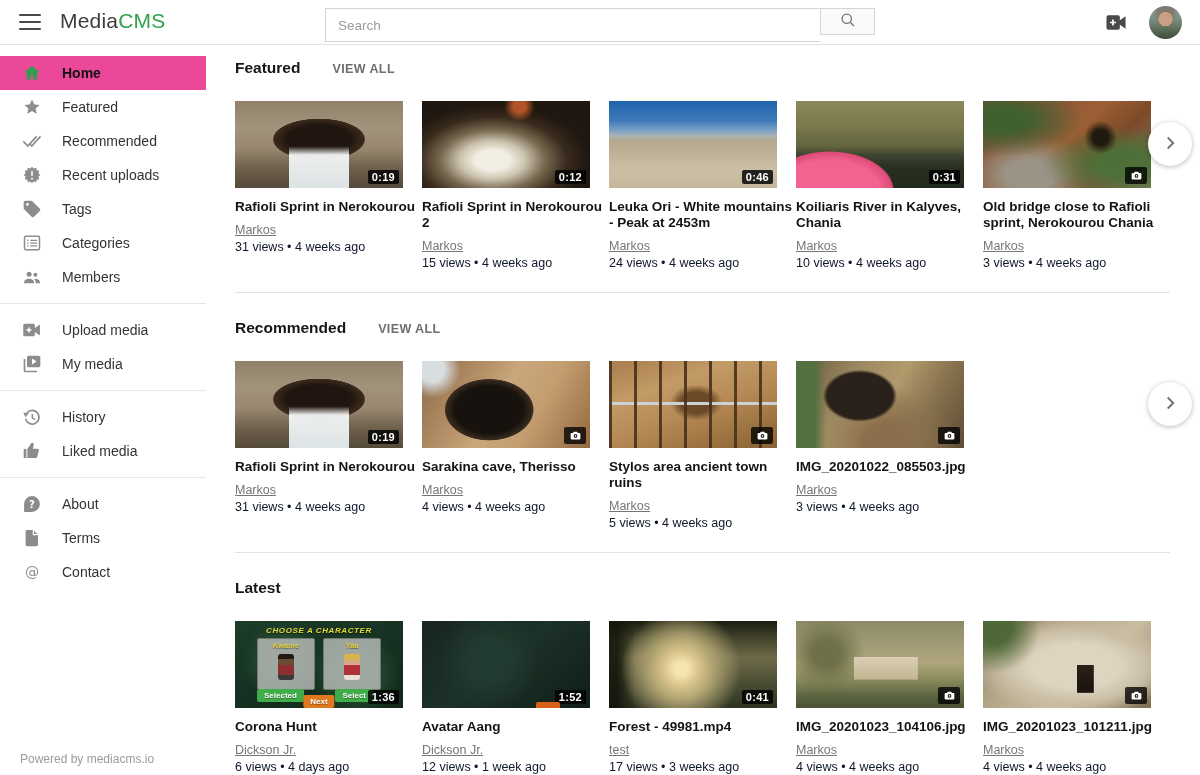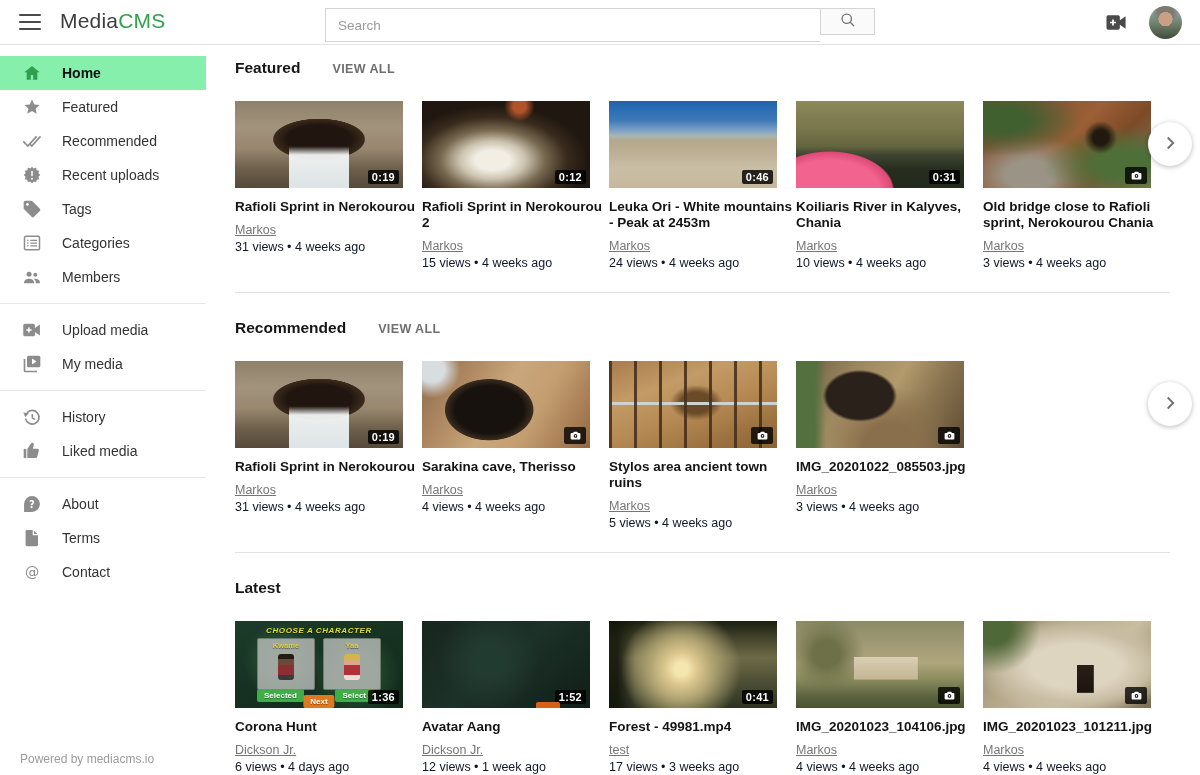--- a/index.html
+++ b/index.html
@@ -24,21 +24,21 @@
   .avatar { position:absolute; right:18px; top:6px; width:33px; height:33px; border-radius:50%; cursor:pointer;
     background:
       radial-gradient(circle at 50% 40%, #c9a084 0 27%, rgba(201,160,132,0) 28%),
       radial-gradient(circle at 50% 16%, #7e7a70 0 24%, rgba(126,122,112,0) 42%),
       linear-gradient(180deg, #9cb0b8 0%, #6d7f6b 55%, #3f4b39 100%); }
 
   
   .sidebar { position:absolute; top:45px; left:0; width:225px; height:730px; background:#fff; padding-top:11px; }
   .sb-item { position:relative; height:34px; display:flex; align-items:center; padding-left:22px;
     cursor:pointer; width:206px; }
-  .sb-item.active { background:#86efac; }
+  .sb-item.active { background:#ec4899; }
   .sb-item .icn { width:20px; height:20px; margin-right:20px; display:inline-flex; }
   .sb-item .icn svg { width:20px; height:20px; }
   .sb-label { font-size:14px; color:#333; }
   .sb-item.active .sb-label { color:#111; font-weight:bold; }
   .sb-divider { border-top:1px solid #e7e7e7; margin:9px 19px 9px 0; }
   .sb-footer { position:absolute; left:20px; bottom:9px; font-size:12px; color:#9b9b9b; }
 
   
   .main { position:absolute; top:45px; left:235px; width:935px; height:730px; }
   .section { }

